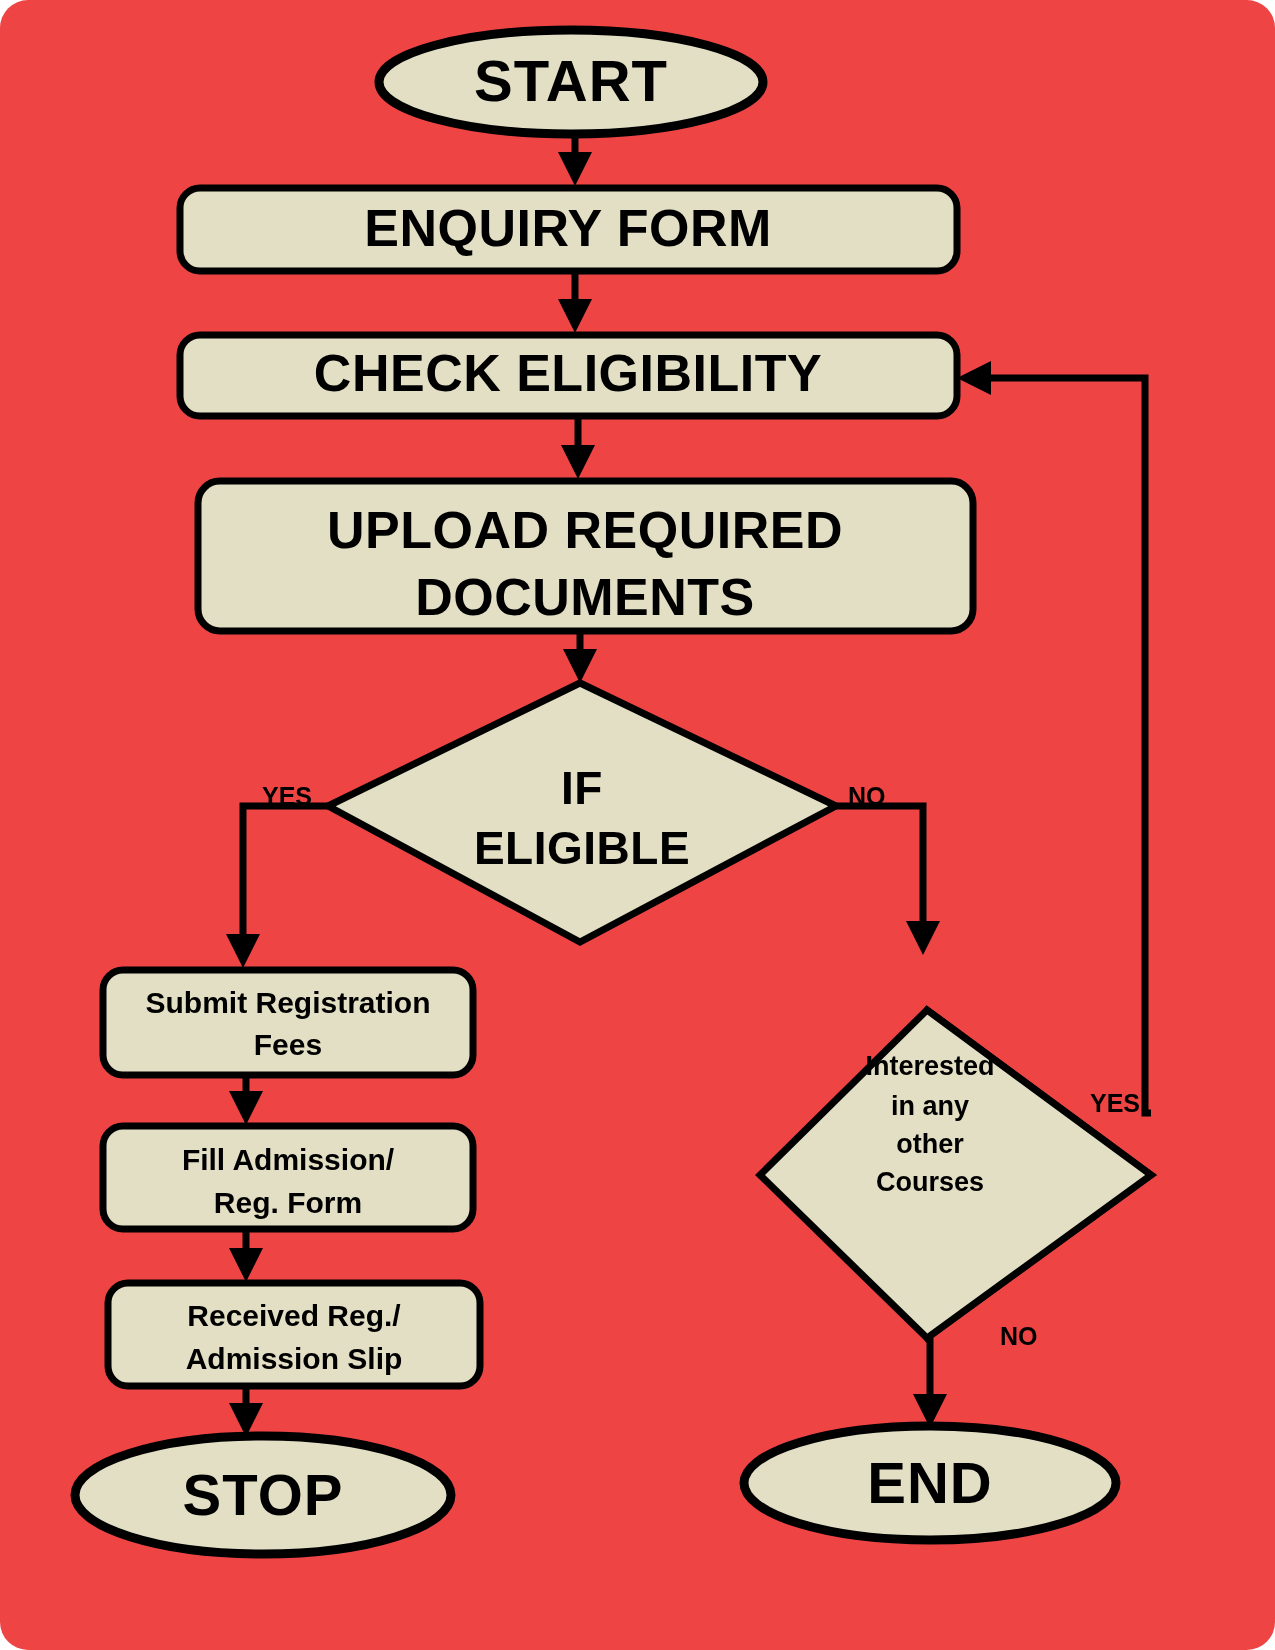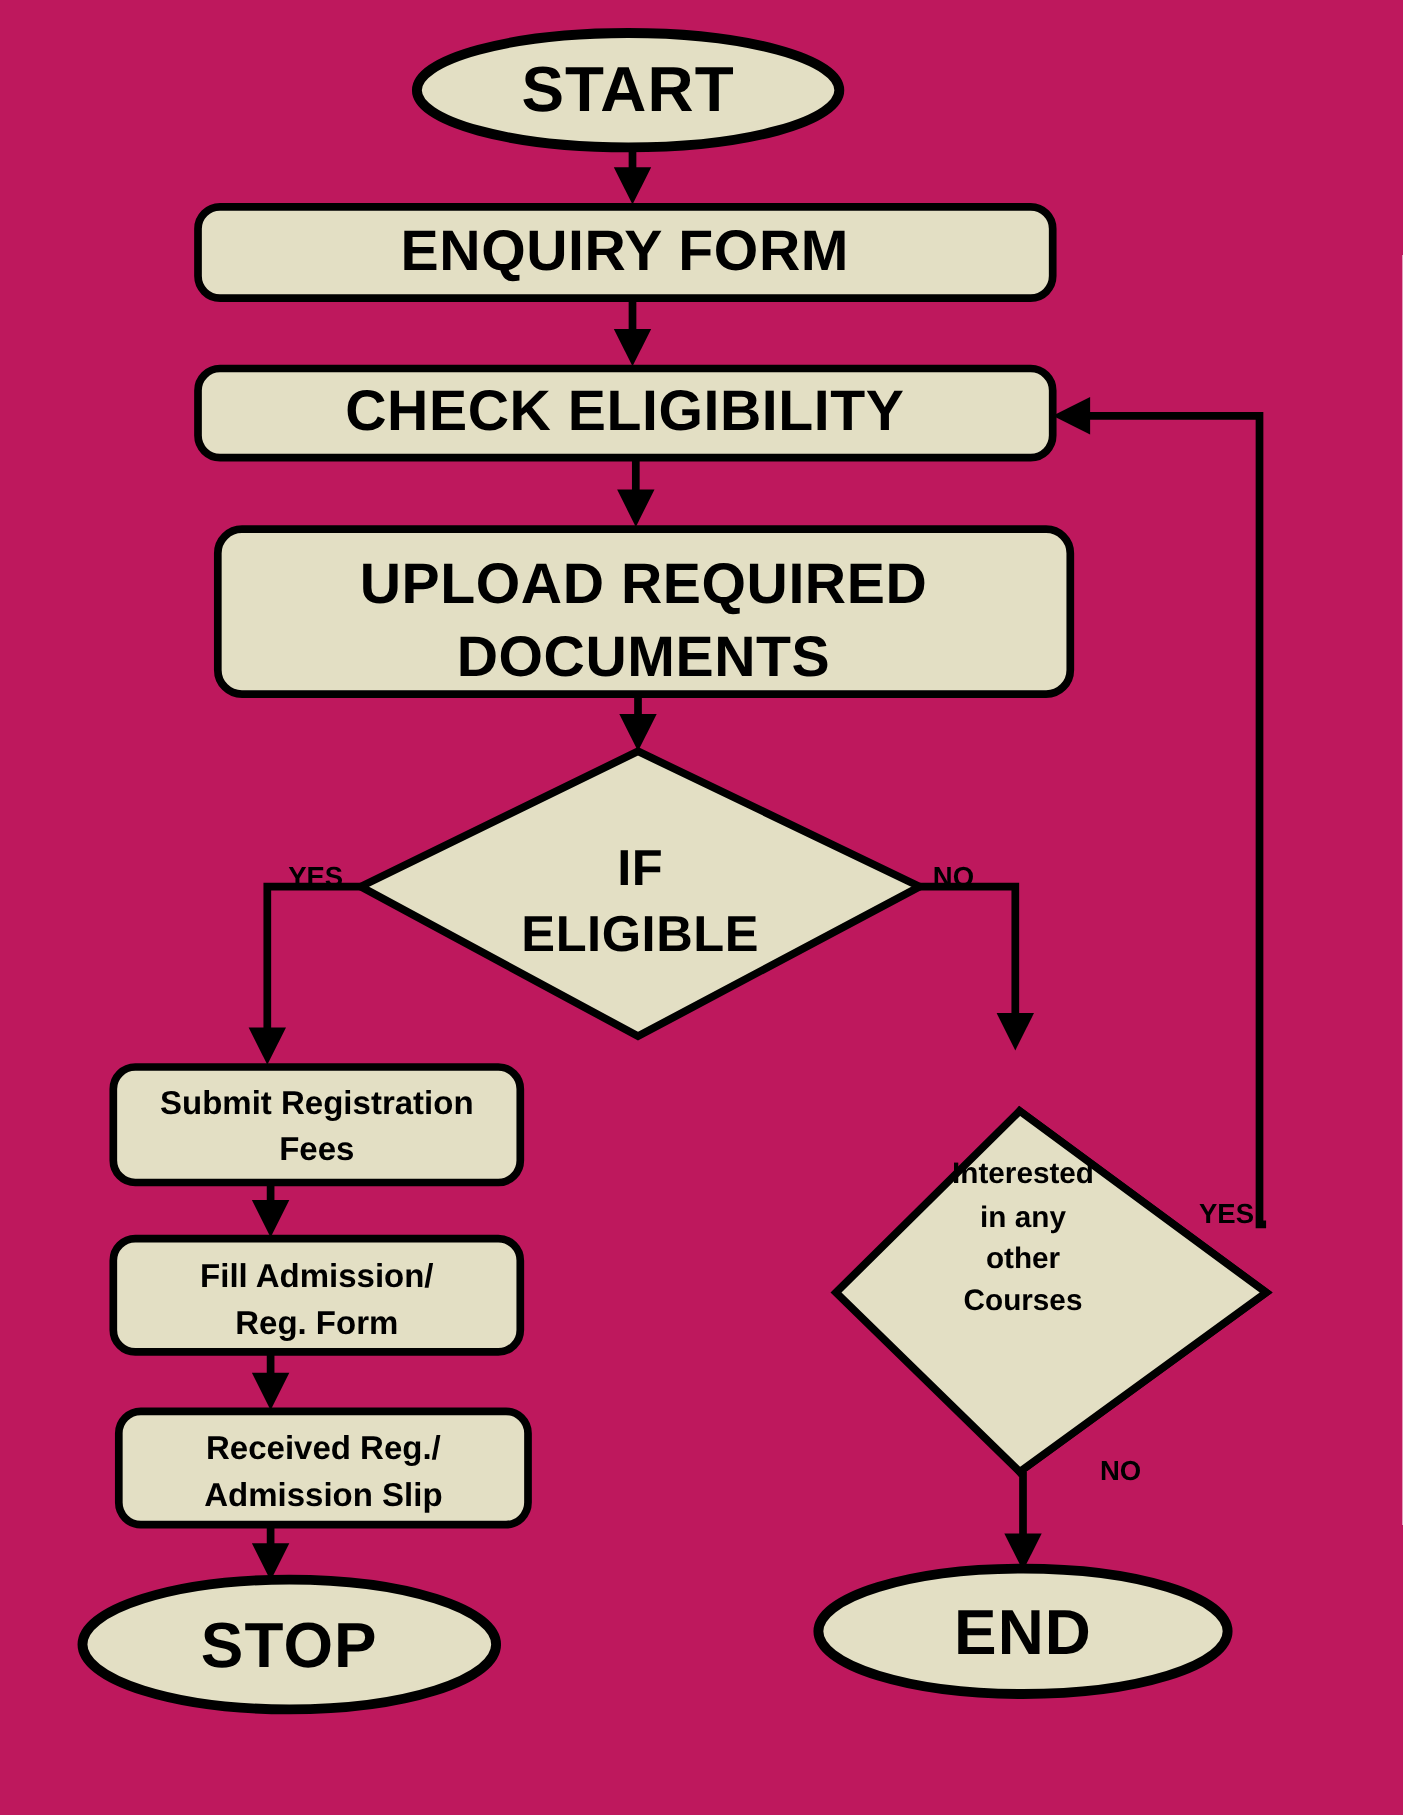--- a/index.html
+++ b/index.html
@@ -67,21 +67,21 @@
     font-weight: bold;
     font-size: 25px;
     fill: #000000;
   }
   .edge-label-right { text-anchor: start; }
   .edge-label-left  { text-anchor: end; }
 </style>
 </head>
 <body>
 
-<div id="flow-root" style="background: #be185d;">
+<div id="flow-root" style="background: #ef4444; border-radius: 28px;">
   <svg id="flowchart" viewBox="0 0 1275 1650" xmlns="http://www.w3.org/2000/svg">
 
     <g>
       <line class="conn-line" x1="575" y1="136" x2="575" y2="168" stroke="#000000"></line>
       <polygon class="conn-arrowhead" points="575,186 558,152 592,152" fill="#000000"></polygon>
     </g>
 
     <g>
       <line class="conn-line" x1="575" y1="273" x2="575" y2="315" stroke="#000000"></line>
       <polygon class="conn-arrowhead" points="575,333 558,299 592,299" fill="#000000"></polygon>

